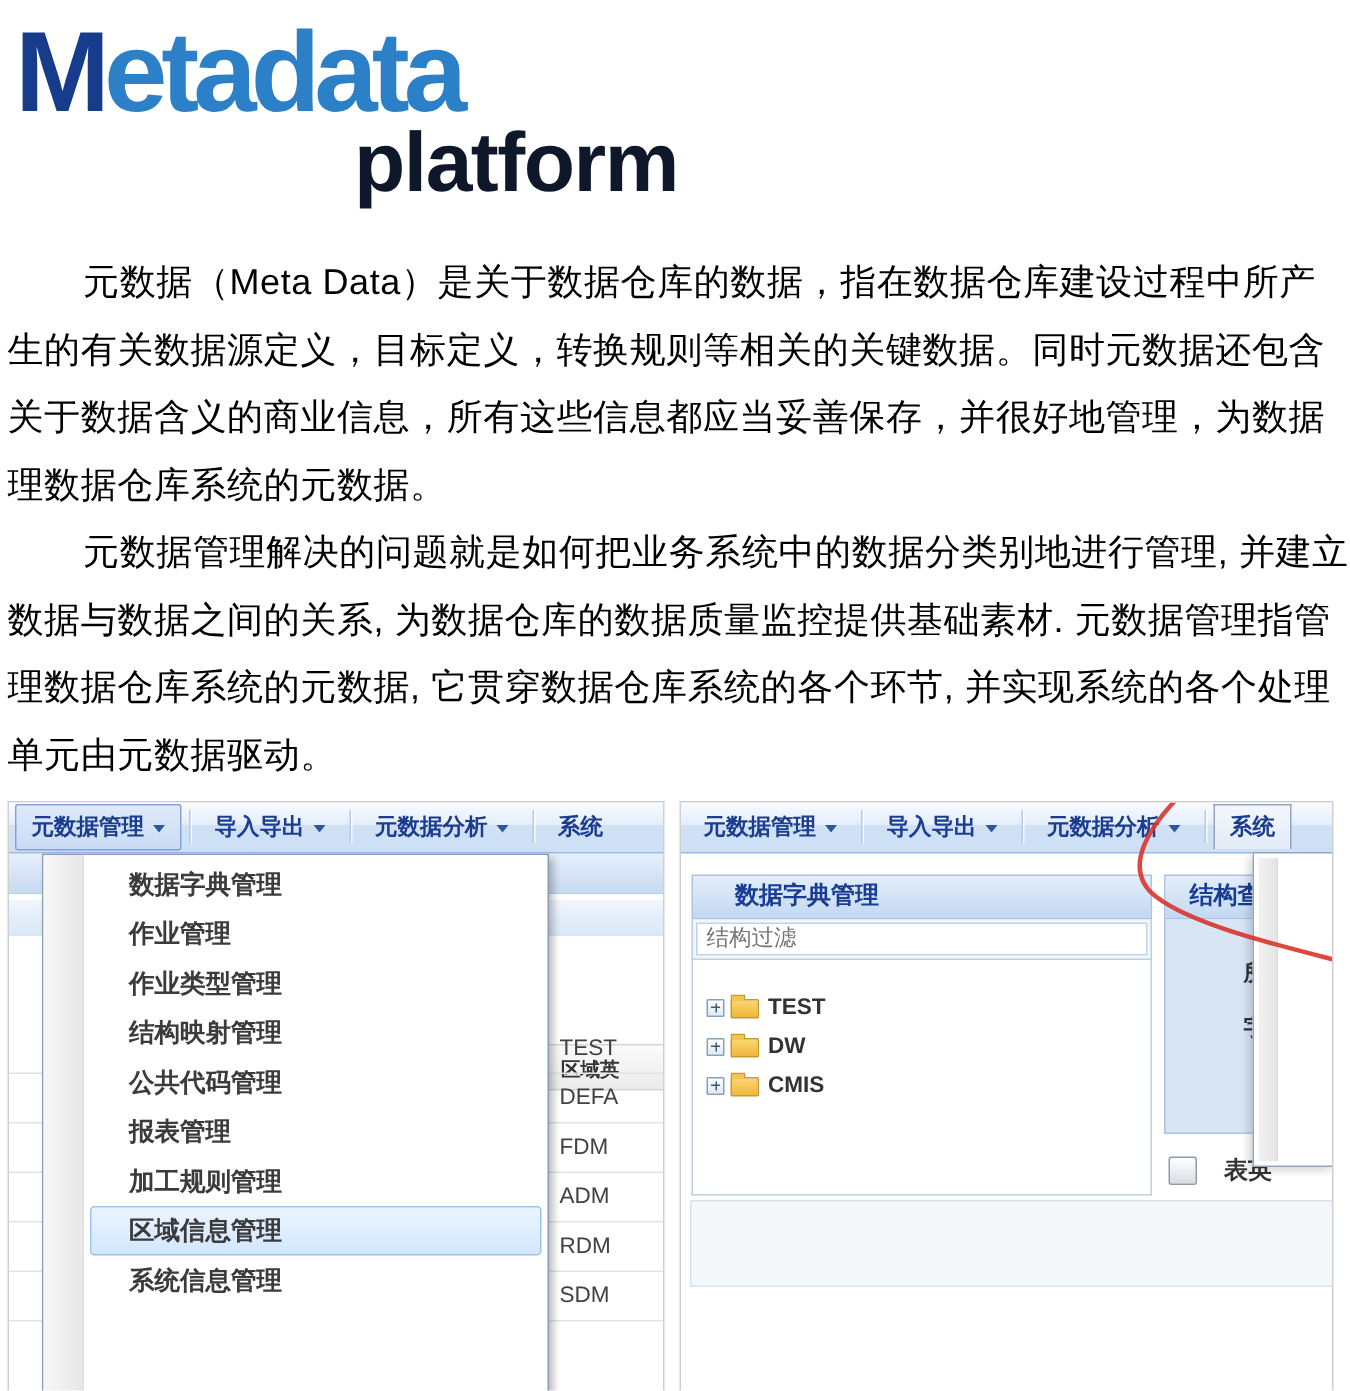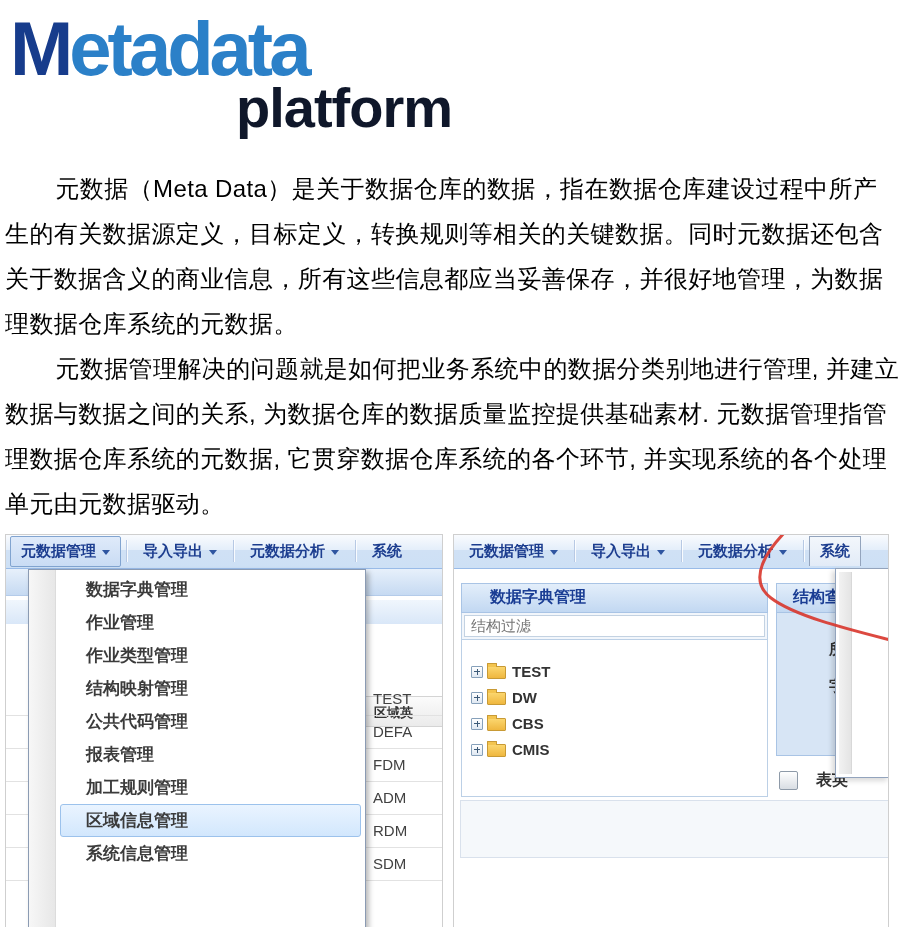--- a/index.html
+++ b/index.html
@@ -295,25 +295,20 @@
             <span class="tlabel">TEST</span>
           </div>
           <div class="titem">
             <span class="texp"></span>
             <span class="tfolder"></span>
             <span class="tlabel">DW</span>
           </div>
           <div class="titem">
             <span class="texp"></span>
             <span class="tfolder"></span>
-            <span class="tlabel">CBS</span>
-          </div>
-          <div class="titem">
-            <span class="texp"></span>
-            <span class="tfolder"></span>
             <span class="tlabel">CMIS</span>
           </div>
         </div>
       </div>
 
       <div class="rpanel">
         <div class="phead">结构查</div>
         <div class="rbody">
           <div class="rfield">所属系统</div>
           <div class="rfield">字段英文</div>

